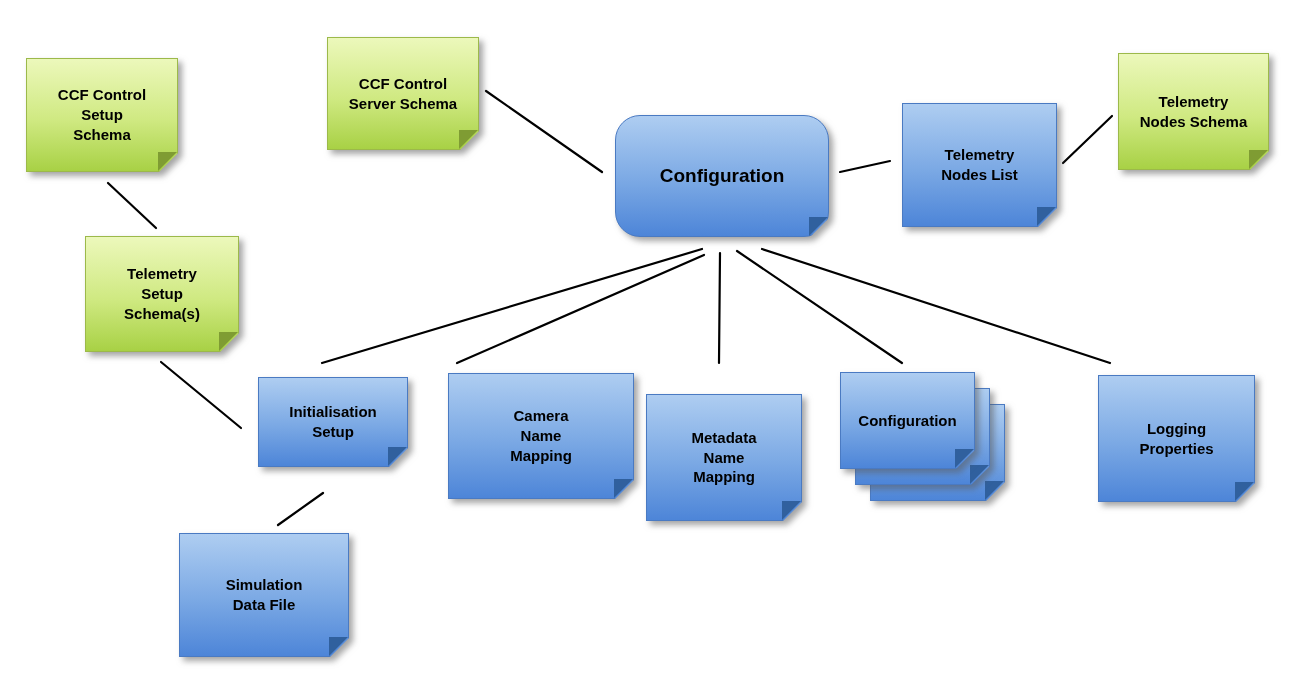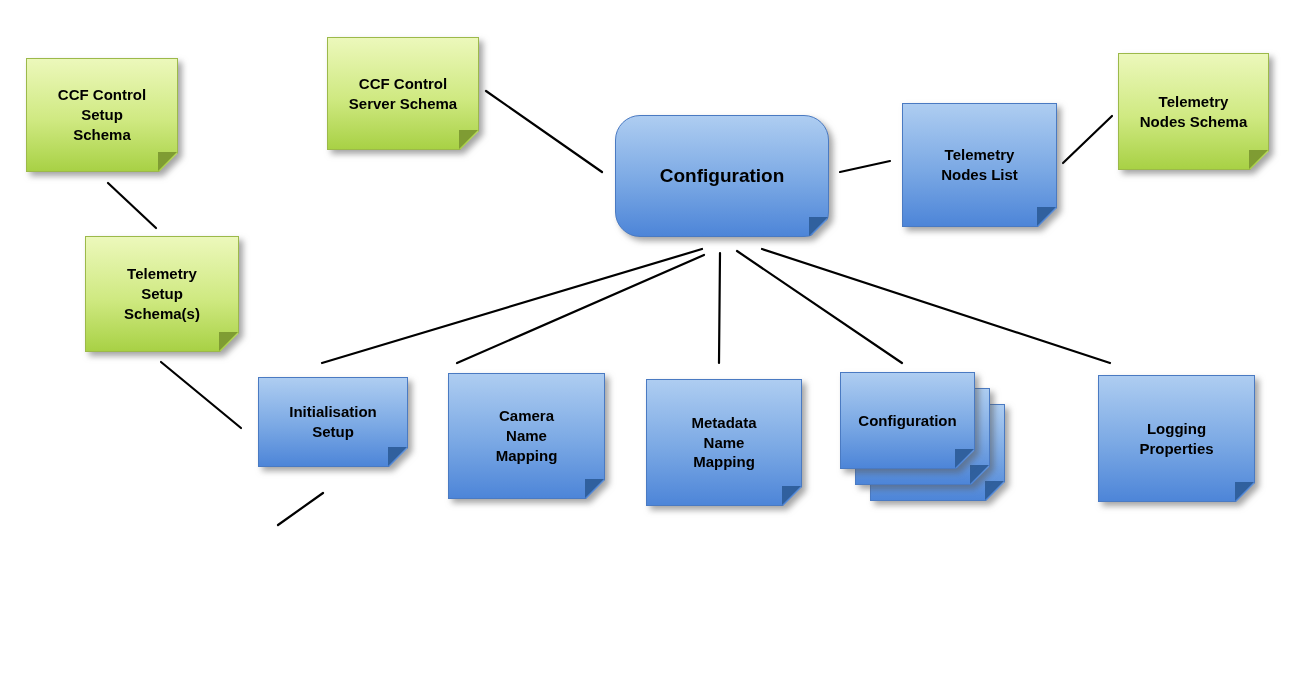--- a/index.html
+++ b/index.html
@@ -92,29 +92,29 @@
     </div>
   </div>
 
   <div class="note-wrap" style="left:258px;top:377px;width:148px;height:88px">
     <div class="note blue">
       <span class="lbl">Initialisation
 Setup</span>
     </div>
   </div>
 
-  <div class="note-wrap" style="left:448px;top:373px;width:155px;height:124px">
+  <div class="note-wrap" style="left:448px;top:373px;width:184px;height:124px">
     <div class="note blue">
       <span class="lbl">Camera
 Name
 Mapping</span>
     </div>
   </div>
 
-  <div class="note-wrap" style="left:646px;top:379px;width:154px;height:125px">
+  <div class="note-wrap" style="left:646px;top:394px;width:154px;height:125px">
     <div class="note blue">
       <span class="lbl">Metadata
 Name
 Mapping</span>
     </div>
   </div>
 
   <div class="note-wrap" style="left:870px;top:404px;width:133px;height:95px">
     <div class="note blue"></div>
   </div>
@@ -127,14 +127,20 @@
     </div>
   </div>
 
   <div class="note-wrap" style="left:1098px;top:375px;width:155px;height:125px">
     <div class="note blue">
       <span class="lbl">Logging
 Properties</span>
     </div>
   </div>
 
+  <div class="note-wrap" style="left:179px;top:533px;width:168px;height:122px">
+    <div class="note blue">
+      <span class="lbl">Simulation
+Data File</span>
+    </div>
+  </div>
 
 </div>
 
 </body></html>

